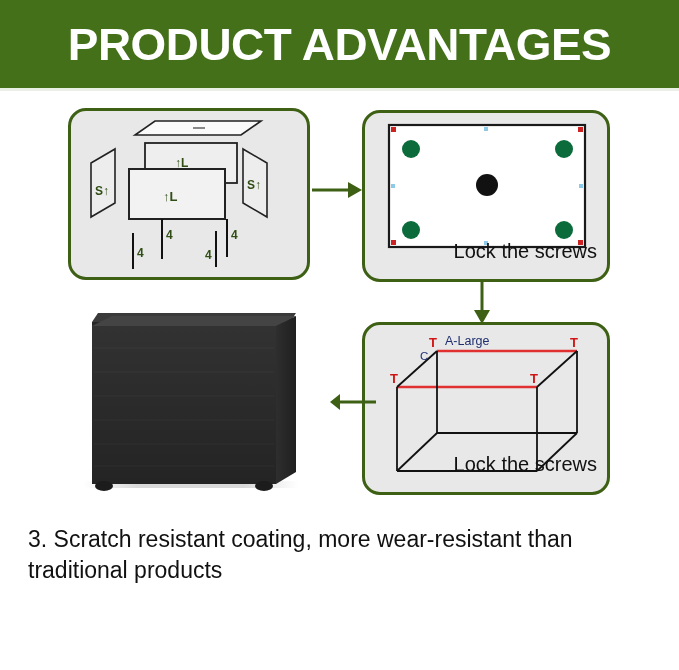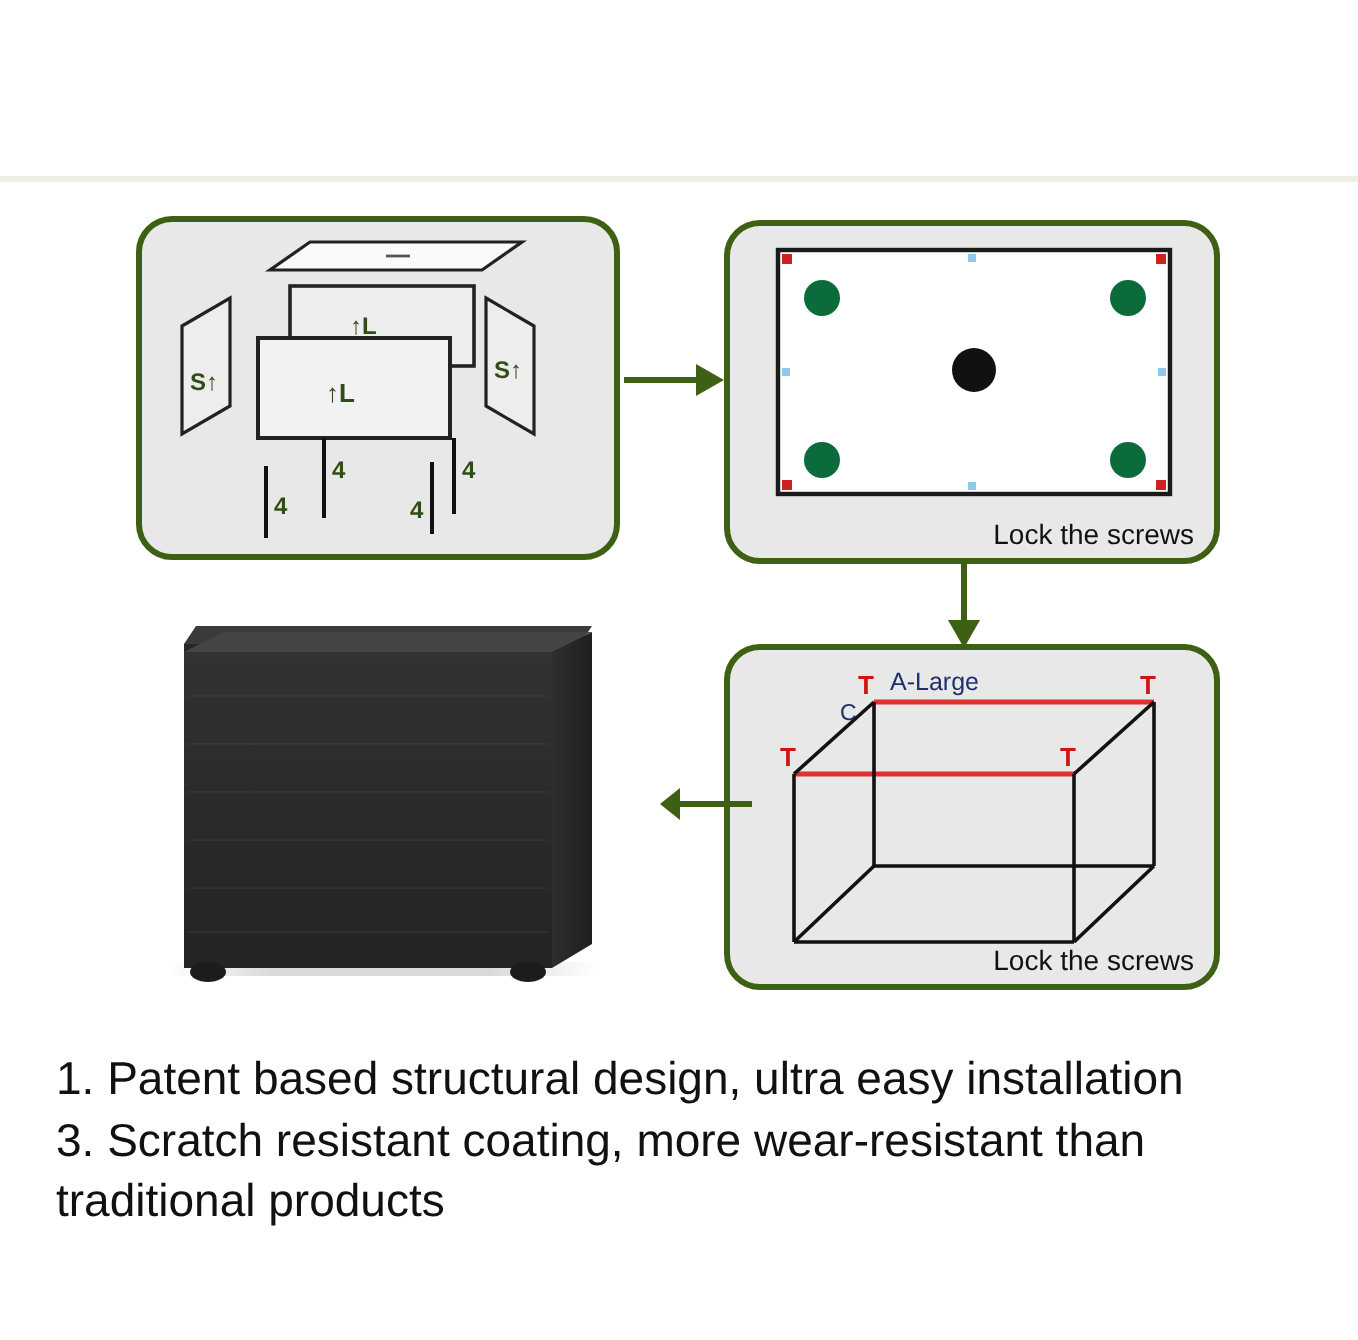--- a/index.html
+++ b/index.html
@@ -28,22 +28,22 @@
     background:#eaf0e6;
   }
 
   
   .panel{
     position:absolute;background:#e8e8e8;
     border:3px solid #3d6014;border-radius:18px;
     box-sizing:border-box;
   }
   .panel-caption{
-    position:absolute;right:10px;bottom:4px;
-    font-size:14px;color:#111;
+    position:absolute;right:10px;bottom:16px;
+    font-size:20px;color:#111;
     font-family:"Liberation Sans",sans-serif;
     white-space:nowrap;
   }
 
   
   #panel-explode{left:68px;top:108px;width:242px;height:172px;}
 
   
   #panel-screws{left:362px;top:110px;width:248px;height:172px;}
 
@@ -66,20 +66,23 @@
     font-family:"Liberation Sans",sans-serif;
   }
   .bullets div{white-space:pre-wrap;}
   svg{display:block;}
 </style>
 </head>
 <body>
 
 <div id="stage">
 
+  <div class="header">
+    <div class="header-title">PRODUCT ADVANTAGES</div>
+  </div>
   <div class="header-underline"></div>
 
   <div class="panel" id="panel-explode">
     <svg width="236" height="166" viewBox="0 0 236 166">
 
       <polygon points="64,24 170,24 190,10 84,10" fill="#fafafa" stroke="#222" stroke-width="1.6"></polygon>
       <line x1="122" y1="17" x2="134" y2="17" stroke="#555" stroke-width="1.4"></line>
 
       <rect x="74" y="32" width="92" height="40" fill="#eeeeee" stroke="#222" stroke-width="1.8"></rect>
 
@@ -218,17 +221,16 @@
         <line x1="34" y1="144" x2="214" y2="144" stroke="#777" stroke-width="0.7"></line>
         <line x1="34" y1="166" x2="214" y2="166" stroke="#777" stroke-width="0.7"></line>
       </g>
 
       <ellipse cx="44" cy="186" rx="9" ry="5" fill="#1c1c1c"></ellipse>
       <ellipse cx="204" cy="186" rx="9" ry="5" fill="#1c1c1c"></ellipse>
     </svg>
   </div>
 
   <div class="bullets">
-    <div>1. Patent based structural design, ultra easy installation</div>
     <div>3. Scratch resistant coating, more wear-resistant than traditional products</div>
   </div>
 
 </div>
 
 </body></html>

